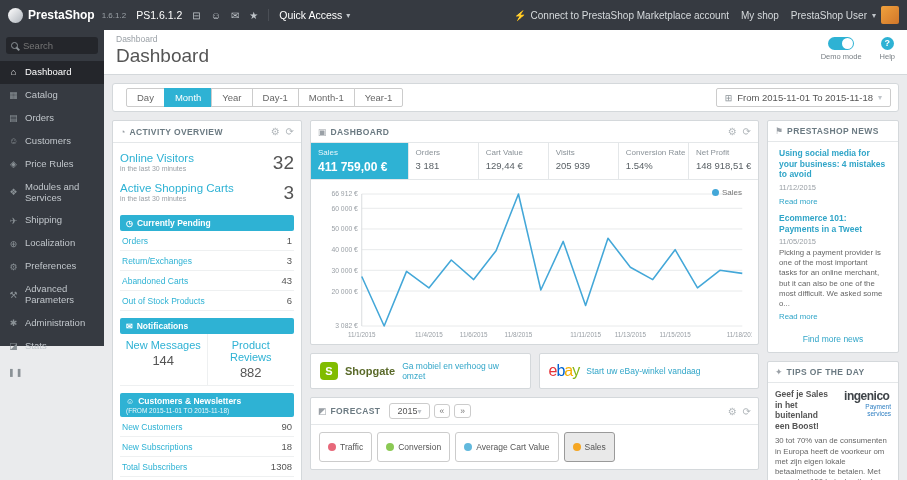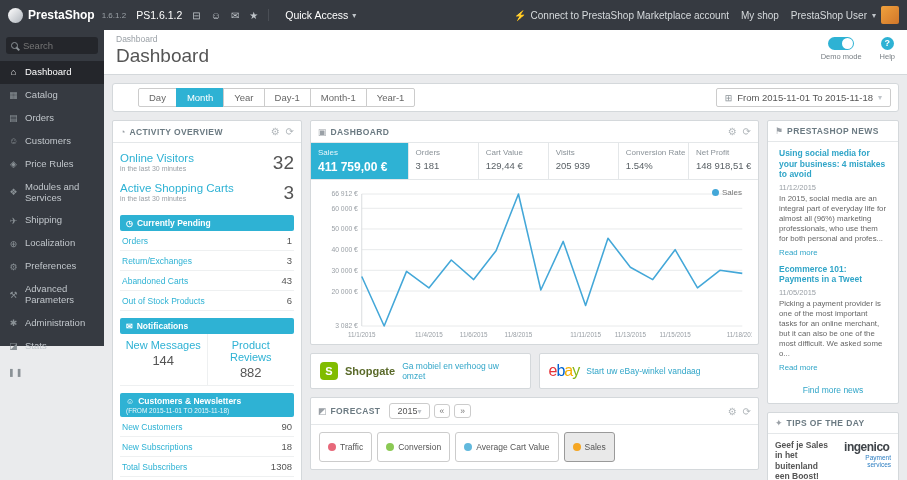--- a/index.html
+++ b/index.html
@@ -8,21 +8,21 @@
   a{text-decoration:none;cursor:pointer}
 
   
   .topbar{height:30px;background:var(--topbar-bg);display:flex;align-items:center;color:#fff;padding:0 8px;gap:10px}
   .tb-logo{display:flex;align-items:center;gap:5px;cursor:pointer}
   .logo-mark{width:15px;height:15px;border-radius:50%;background:linear-gradient(135deg,#ffffff,#aeb4bb)}
   .logo-text{font-size:12px;font-weight:bold;color:#fff}
   .logo-ver{font-size:8px;color:#9aa0a6;margin-left:2px}
   .tb-shop{font-size:10.5px;color:#fff;cursor:pointer}
   .tb-ic{font-size:10px;color:#bfc4c9;cursor:pointer}
-  .tb-quick{display:flex;align-items:center;gap:4px;font-size:10.5px;cursor:pointer;border-left:1px solid #4a4e55;padding-left:16px}
+  .tb-quick{display:flex;align-items:center;gap:4px;font-size:10.5px;cursor:pointer;border-left:1px solid #4a4e55;padding-left:10px}
   .caret{font-size:8px;color:#bfc4c9}
   .tb-right{margin-left:auto;display:flex;align-items:center;gap:12px}
   .tb-link{display:flex;align-items:center;gap:4px;font-size:10px;color:#d6dadd;cursor:pointer}
   .tb-user{display:flex;align-items:center;gap:5px;font-size:10px;color:#d6dadd;cursor:pointer}
   .avatar{width:18px;height:18px;border-radius:2px;background:linear-gradient(135deg,#f0a13c,#d2772a)}
 
   
   .app{display:flex;height:316px}
   .sidebar{width:104px;background:var(--sidebar-bg);flex-shrink:0;display:flex;flex-direction:column}
   .main{flex:1;min-width:0}
@@ -45,21 +45,21 @@
   .hdr-right{display:flex;gap:18px;padding-top:3px}
   .hdr-col{display:flex;flex-direction:column;align-items:center;gap:2px;font-size:7.5px;color:#787f84;cursor:pointer}
   .toggle{width:26px;height:13px;background:var(--accent);border-radius:7px;position:relative}
   .toggle::after{content:'';position:absolute;right:1px;top:1px;width:11px;height:11px;border-radius:50%;background:#fff}
   .help-i{width:13px;height:13px;border-radius:50%;background:var(--accent);color:#fff;font-size:9px;font-weight:bold;text-align:center;line-height:13px}
 
   
   .filter-bar{margin:8px;background:#fff;border:1px solid #d4d8db;border-radius:3px;padding:4px 7px;display:flex;align-items:center}
   .btn-group{display:flex}
   .fbtn{border:1px solid #ccc;background:#fff;color:#666;font-size:9.5px;padding:3px 10px;margin-left:-1px;cursor:pointer;font-family:"Liberation Sans",sans-serif}
-  .btn-group .fbtn:first-child{border-radius:2px 0 0 2px;margin-left:18px}
+  .btn-group .fbtn:first-child{border-radius:2px 0 0 2px;margin-left:6px}
   .btn-group .fbtn:last-child{border-radius:0 2px 2px 0}
   .fbtn.active{background:var(--accent);border-color:var(--accent);color:#fff}
   .date-btn{margin-left:auto;display:flex;align-items:center;gap:5px;border:1px solid #ccc;background:#fff;border-radius:2px;padding:3px 8px;font-size:9.5px;color:#555;cursor:pointer;font-family:"Liberation Sans",sans-serif}
   .cal-ic{font-size:9px;color:#8a9196}
 
   
   .cols{display:flex;gap:8px;padding:0 8px;align-items:flex-start}
   .col-left{width:190px;flex-shrink:0}
   .col-center{flex:1;min-width:0}
   .col-right{width:132px;flex-shrink:0}
@@ -468,21 +468,20 @@
       <div class="col-right">
         <div class="panel">
           <div class="panel-hd">
             <span class="ph-icon">⚑</span>
             <span class="ph-title">PRESTASHOP NEWS</span>
             <span class="spacer"></span>
           </div>
           <div class="news-body">
             <a class="news-title">Using social media for your business: 4 mistakes to avoid</a>
             <div class="news-date">11/12/2015</div>
-            <p class="news-excerpt">In 2015, social media are an integral part of everyday life for almost all (96%) marketing professionals, who use them for both personal and profes...</p>
             <a class="read-more">Read more</a>
 
             <a class="news-title">Ecommerce 101: Payments in a Tweet</a>
             <div class="news-date">11/05/2015</div>
             <p class="news-excerpt">Picking a payment provider is one of the most important tasks for an online merchant, but it can also be one of the most difficult. We asked some o...</p>
             <a class="read-more">Read more</a>
 
             <div class="find-more"><a>Find more news</a></div>
           </div>
         </div>

